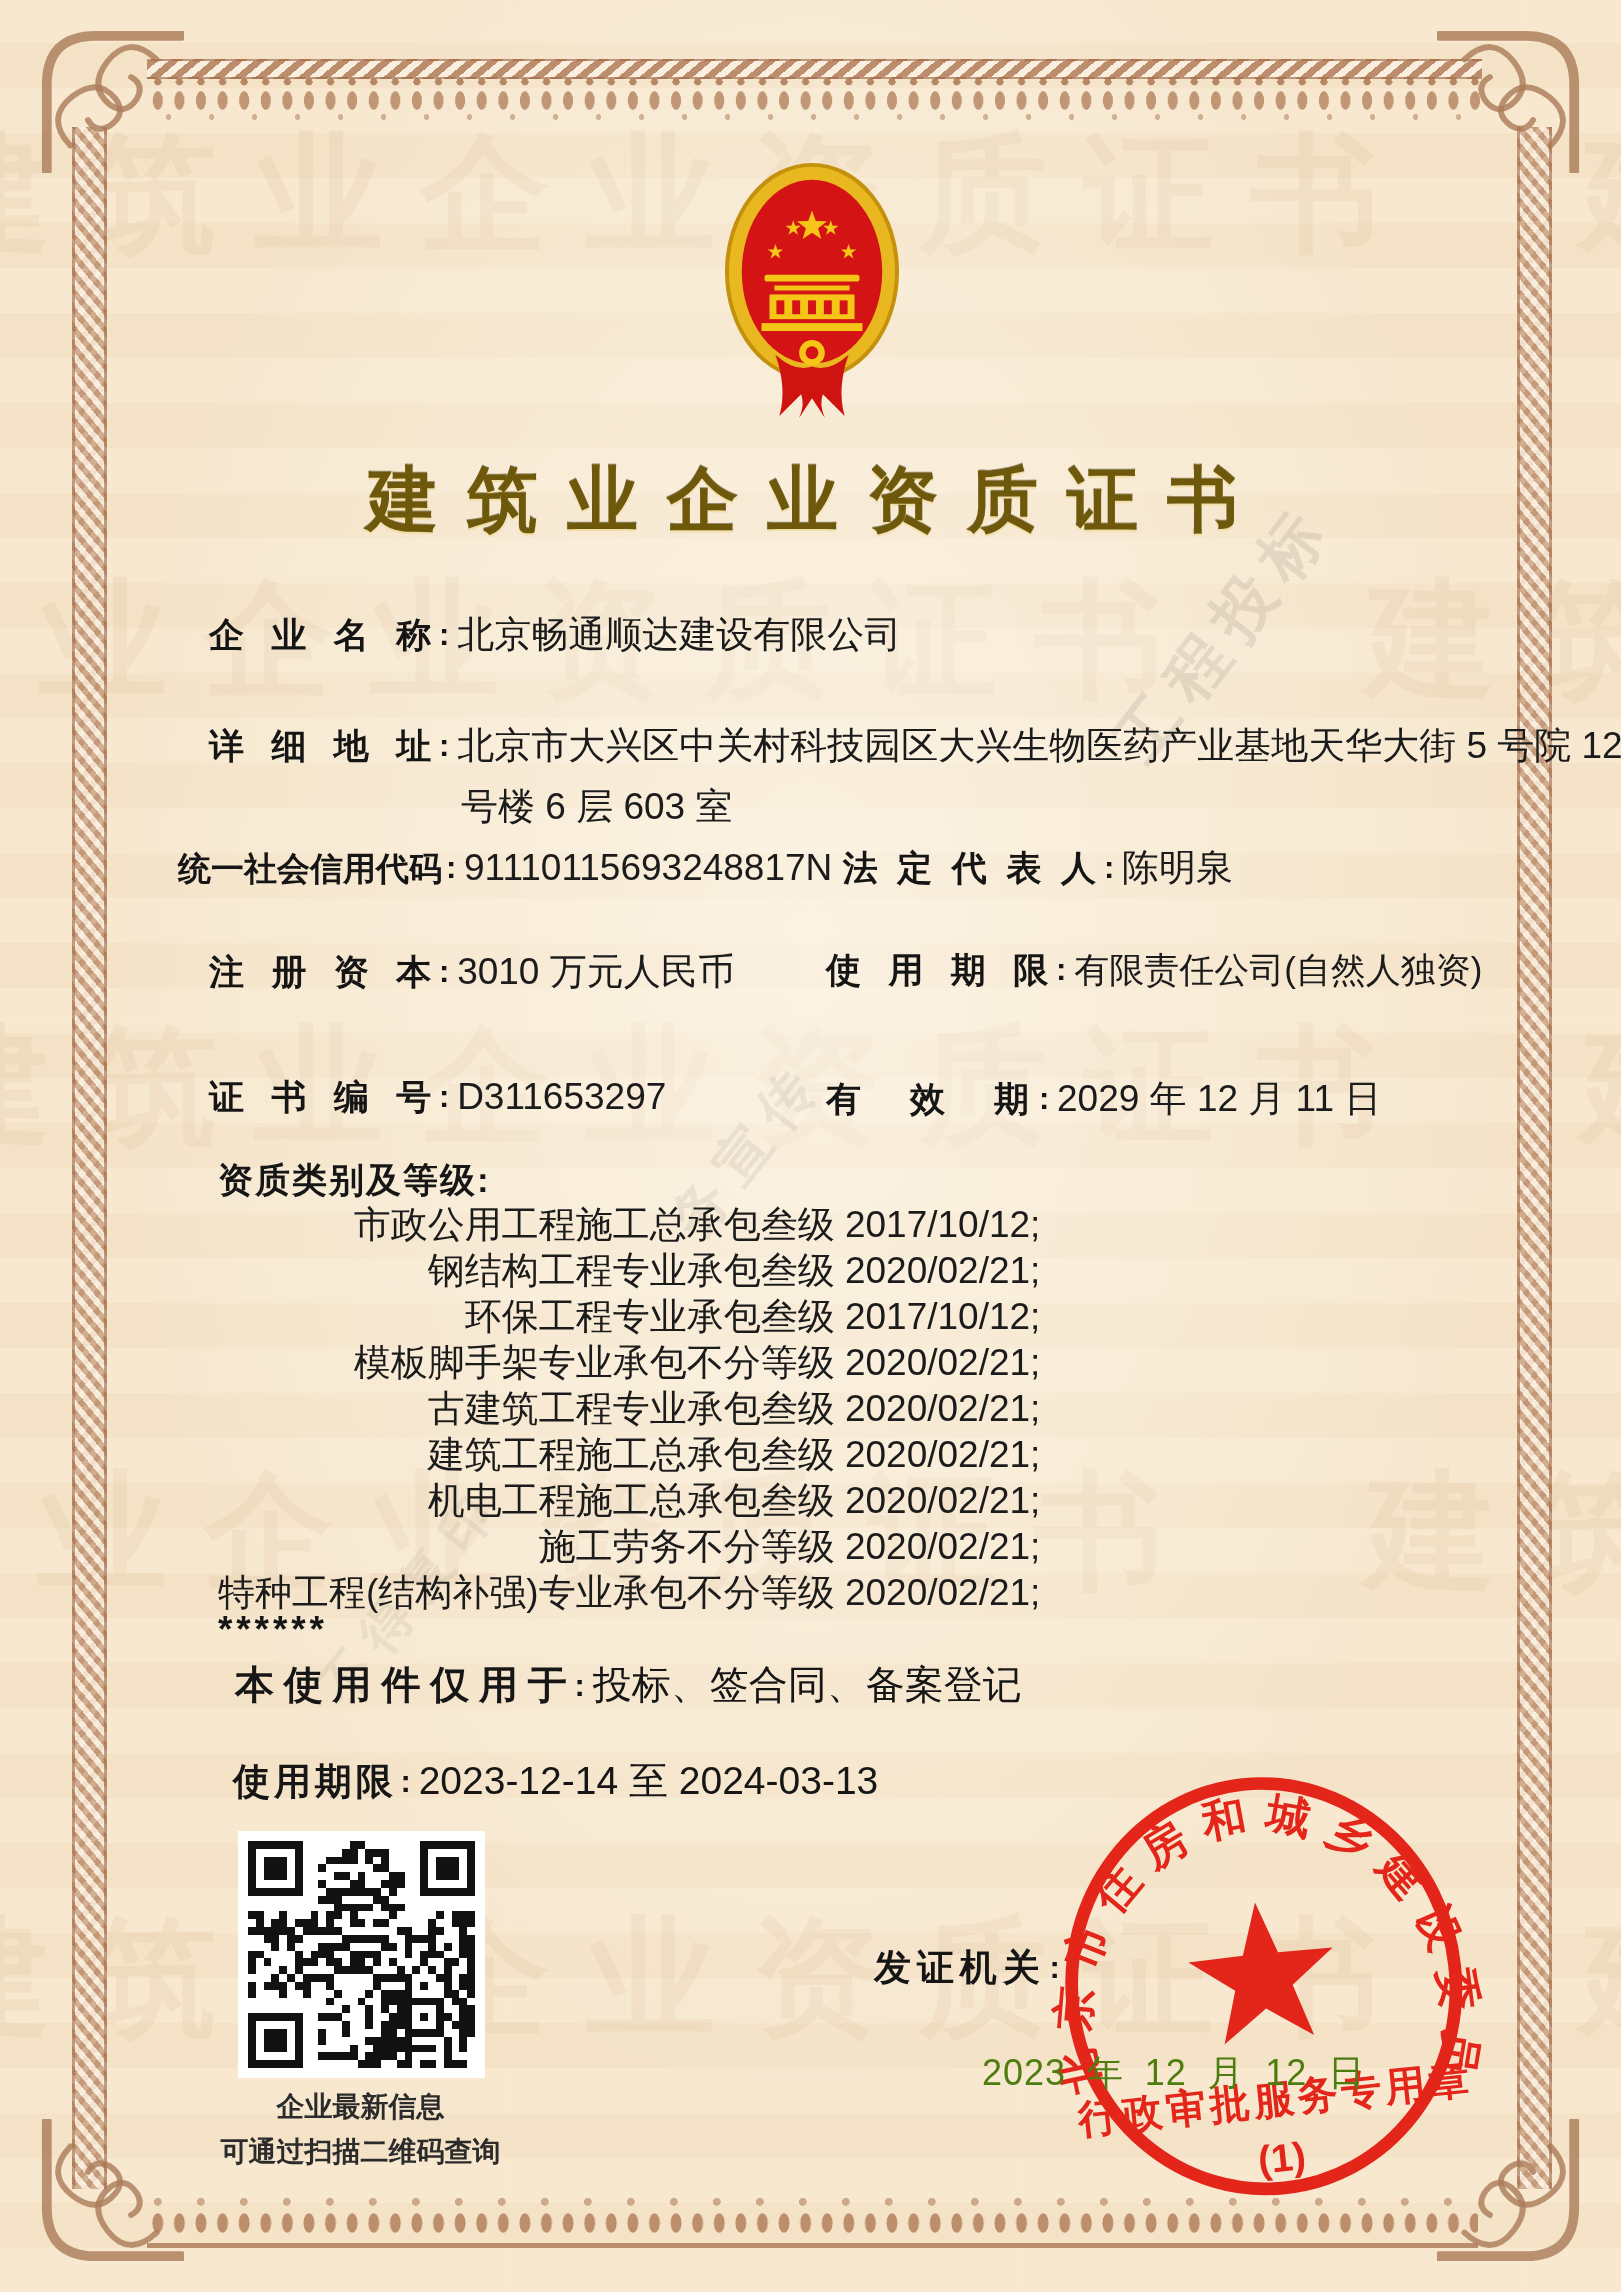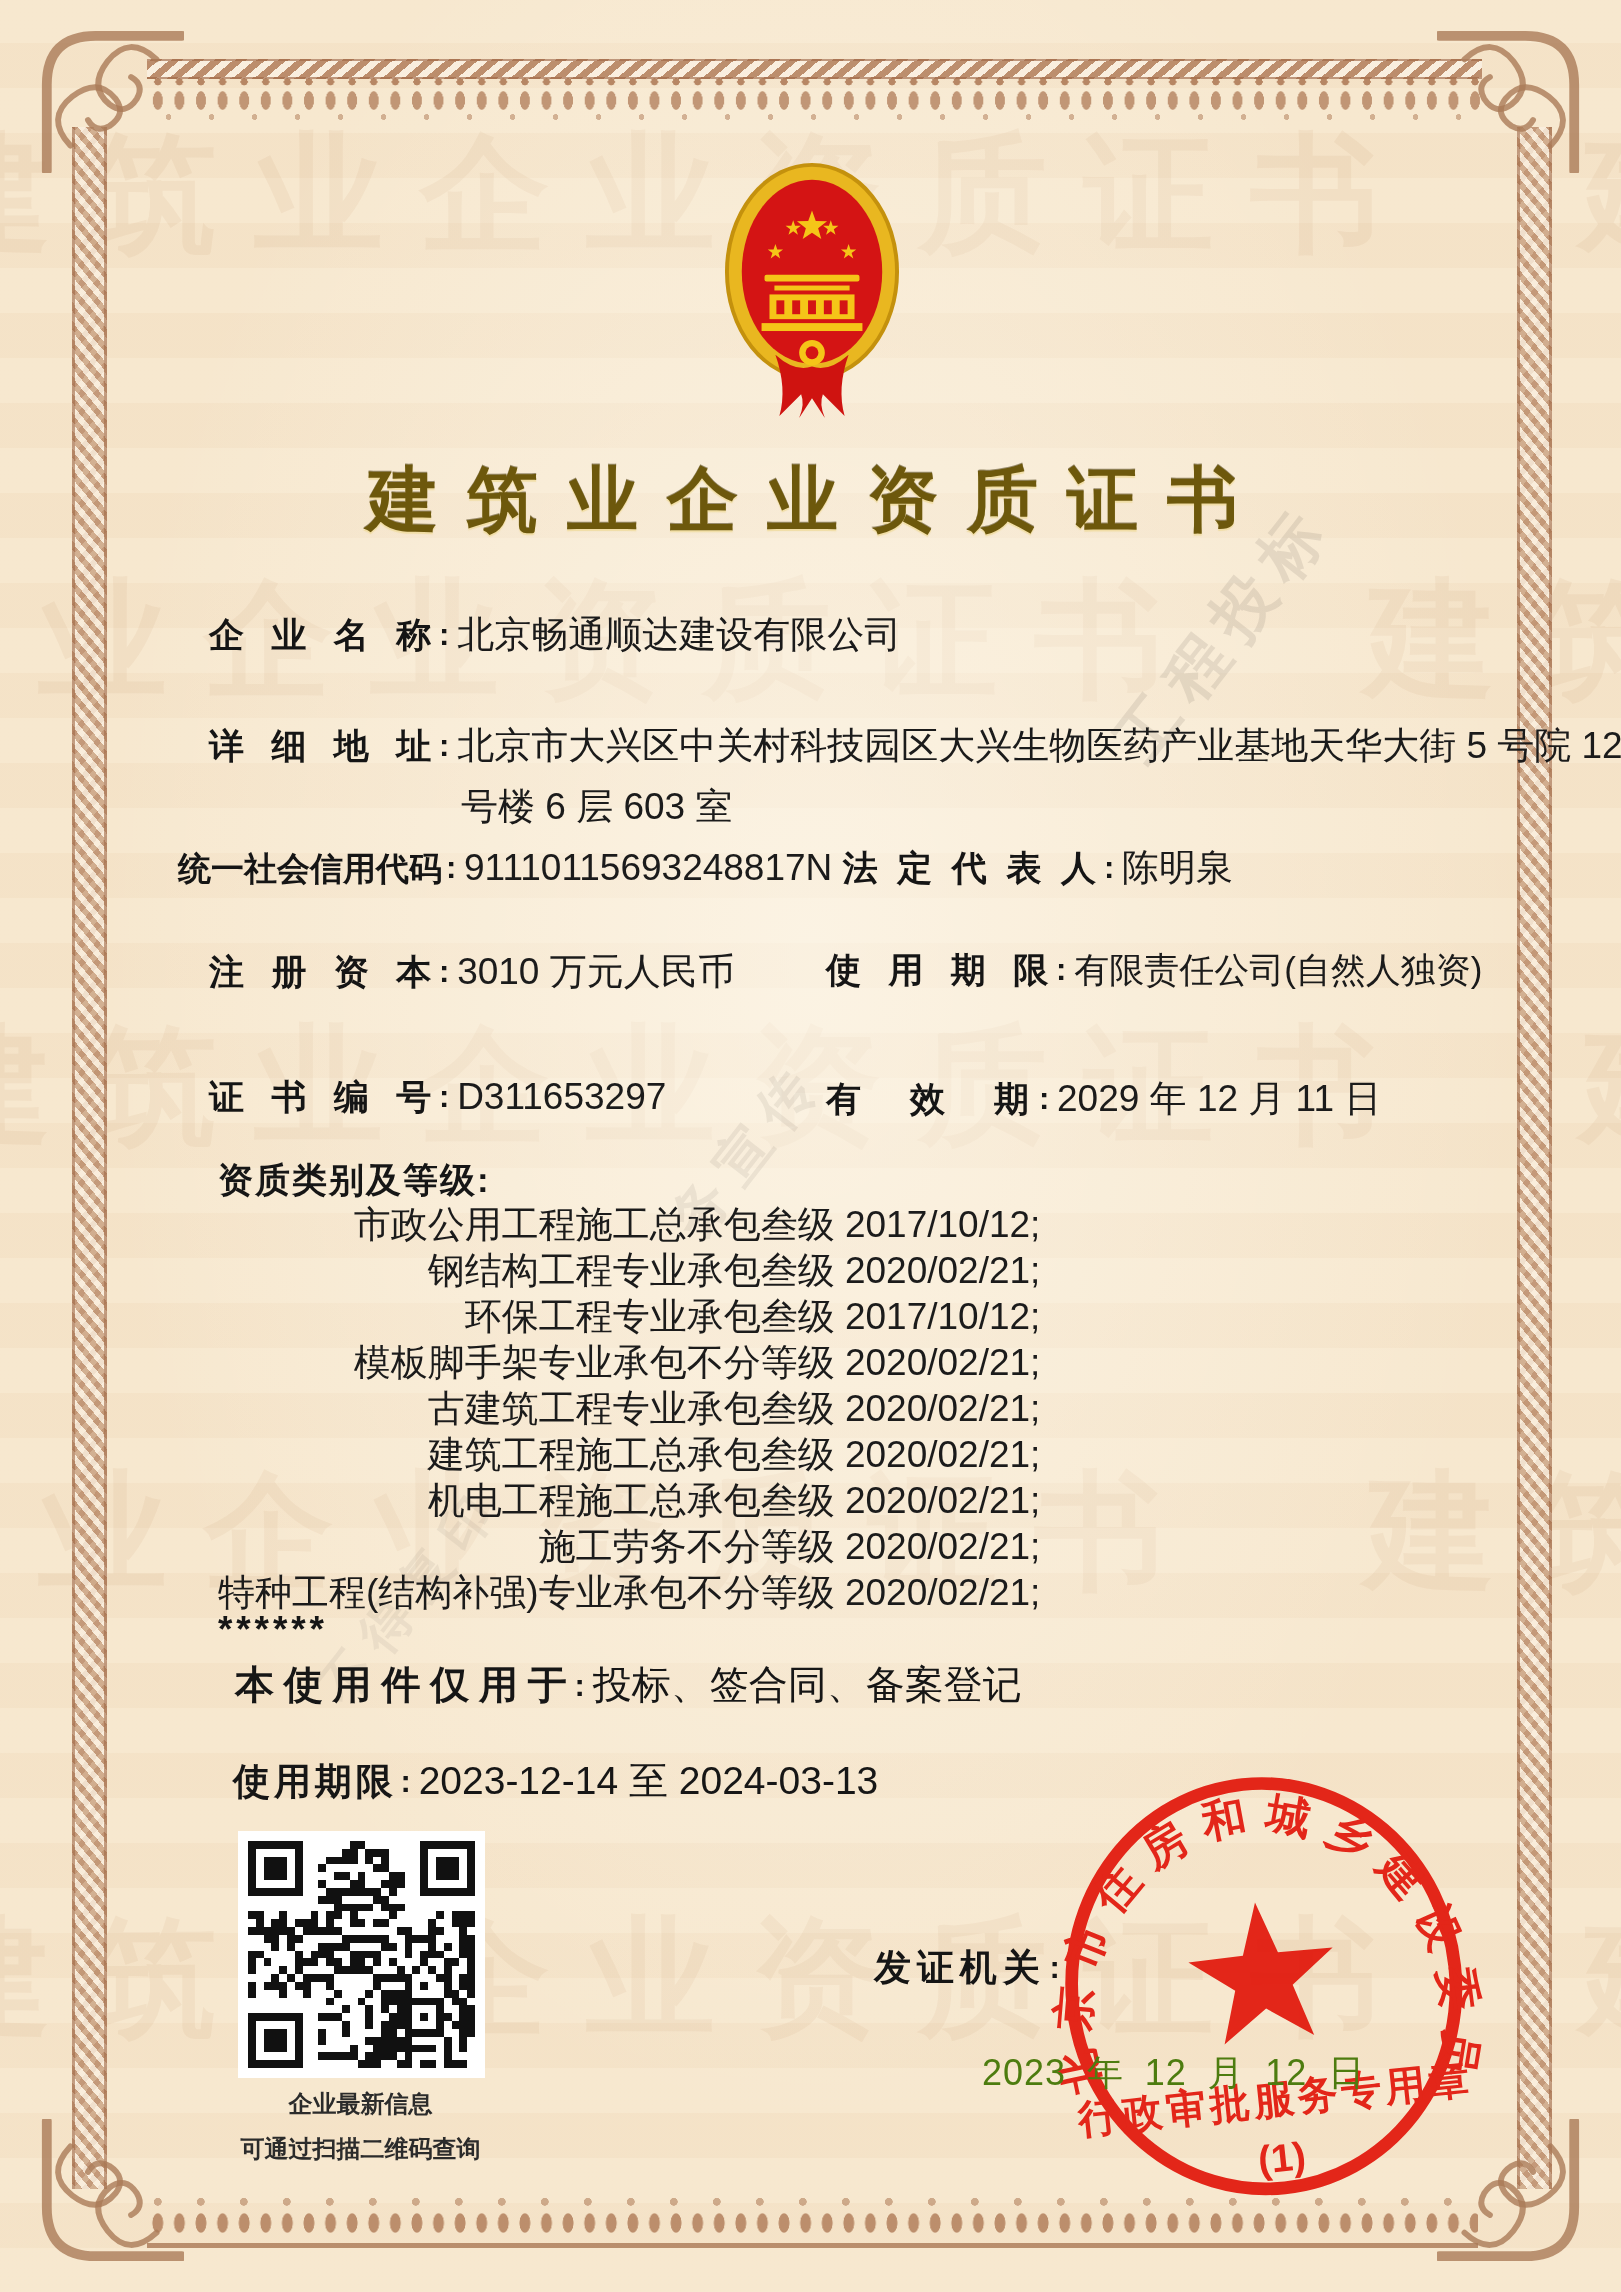--- a/index.html
+++ b/index.html
@@ -51,21 +51,21 @@
   .qual-line{font-size:37px;line-height:46px;color:#1b1b1b;text-align:right;}
   .endmark{font-size:37px;font-weight:bold;letter-spacing:3.9px;}
   .usage-lbl{font-weight:bold;font-size:39px;letter-spacing:9.8px;margin-right:-5.9px;}
   .usage-val{font-size:39px;}
   .period-lbl{font-weight:bold;font-size:37px;letter-spacing:3.9px;}
   .period-val{font-size:39px;}
   .qr{position:absolute;left:238px;top:1831px;width:247px;height:247px;background:#fff;
       padding:9.8px;box-sizing:border-box;z-index:3;}
   .qr svg{display:block;width:227px;height:227px;}
   .qr-cap{position:absolute;left:135px;width:451px;text-align:center;z-index:3;
-      font-weight:bold;font-size:24px;color:#2b2b2b;}
+      font-weight:bold;font-size:28px;color:#2b2b2b;}
   .issuer{position:absolute;left:874px;top:1943px;z-index:6;}
   .issuer .lbl{letter-spacing:5.9px;font-size:37px;}
   .seal{position:absolute;left:1037px;top:1753px;width:455px;height:480px;z-index:5;
       transform:rotate(-6deg);opacity:.93;}
   .seal-date{position:absolute;left:982px;top:2049px;z-index:6;font-size:36px;
       color:#4d7c0f;word-spacing:9.8px;letter-spacing:1px;white-space:nowrap;}
   .wm{position:absolute;z-index:2;color:rgba(118,108,96,.38);font-weight:bold;
       transform-origin:left top;white-space:nowrap;}
 </style>
 </head>

